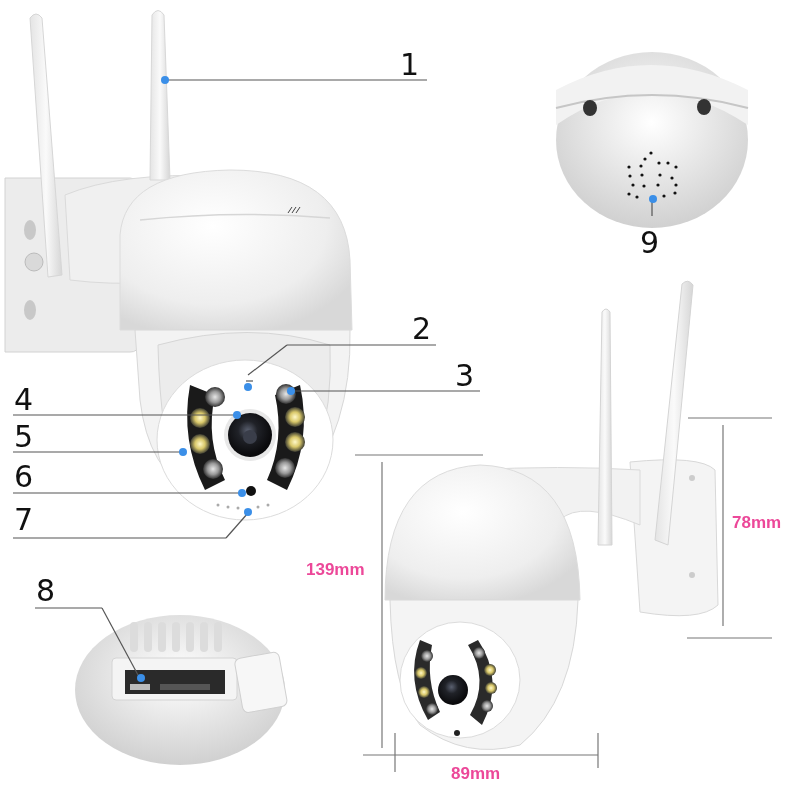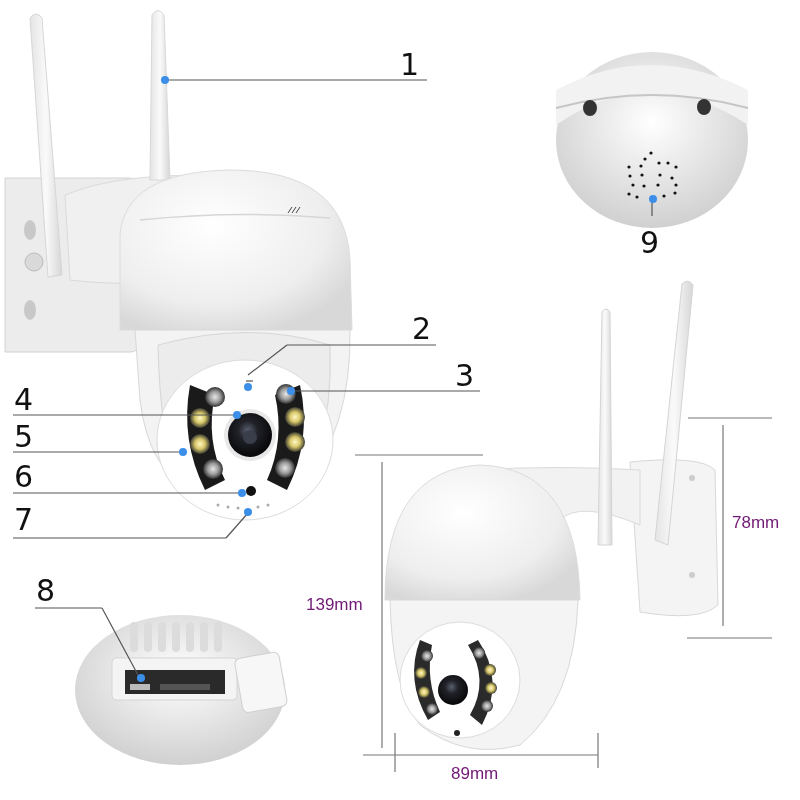--- a/index.html
+++ b/index.html
@@ -1,18 +1,18 @@
 <!DOCTYPE html>
 <html><head>
 <meta charset="utf-8">
 <style>
   html,body{margin:0;padding:0;background:#ffffff;}
   body{width:800px;height:800px;position:relative;overflow:hidden;font-family:"DejaVu Sans",sans-serif;}
   .label{position:absolute;font-family:"DejaVu Sans",sans-serif;font-size:30px;color:#111;line-height:1;}
-  .dim{position:absolute;font-family:"Liberation Sans",sans-serif;font-size:17px;color:#701a75;line-height:1;}
+  .dim{position:absolute;font-family:"Liberation Sans",sans-serif;font-size:17px;color:#ec4899;line-height:1;font-weight:bold;}
   svg{position:absolute;left:0;top:0;}
 </style>
 </head>
 <body>
 
 <svg width="800" height="800" viewBox="0 0 800 800">
   <defs>
     <radialGradient id="bodyG" cx="40%" cy="35%" r="70%">
       <stop offset="0%" stop-color="#ffffff"></stop>
       <stop offset="70%" stop-color="#eeeeee"></stop>
@@ -211,15 +211,15 @@
 <div class="label" style="left:400px;top:50px;">1</div>
 <div class="label" style="left:412px;top:314px;">2</div>
 <div class="label" style="left:455px;top:361px;">3</div>
 <div class="label" style="left:14px;top:385px;">4</div>
 <div class="label" style="left:14px;top:422px;">5</div>
 <div class="label" style="left:14px;top:462px;">6</div>
 <div class="label" style="left:14px;top:505px;">7</div>
 <div class="label" style="left:36px;top:576px;">8</div>
 <div class="label" style="left:640px;top:228px;">9</div>
 
-<div class="dim" style="left:306px;top:596px;">139mm</div>
+<div class="dim" style="left:306px;top:561px;">139mm</div>
 <div class="dim" style="left:451px;top:765px;">89mm</div>
 <div class="dim" style="left:732px;top:514px;">78mm</div>
 
 </body></html>

